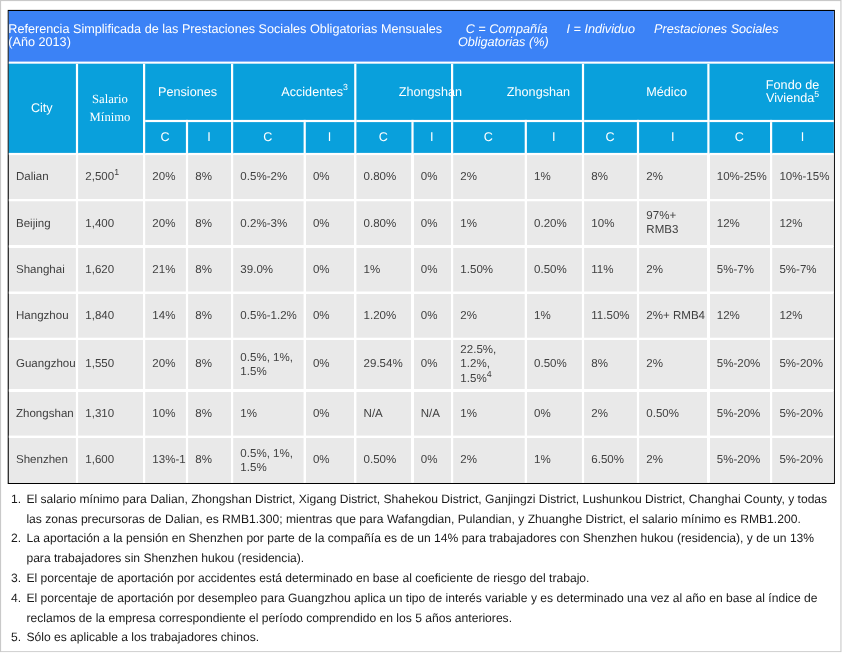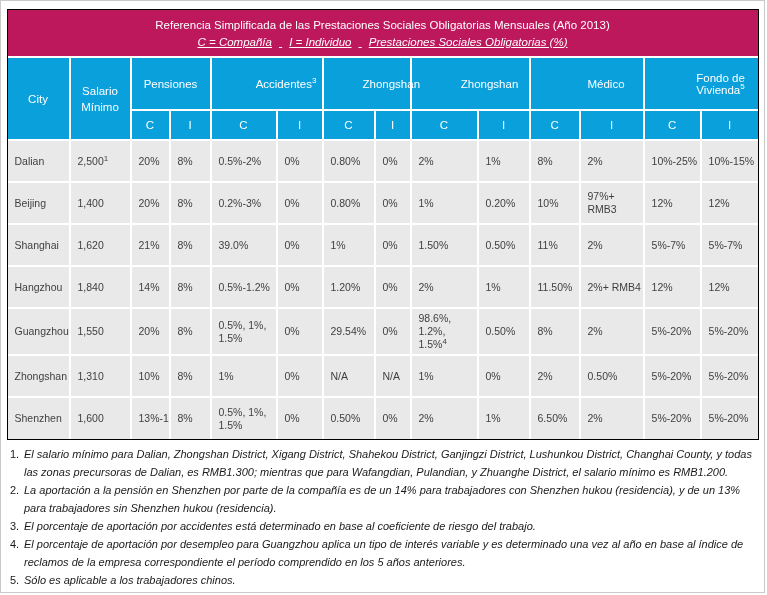--- a/index.html
+++ b/index.html
@@ -1,49 +1,49 @@
 <!DOCTYPE html>
 <html><head>
 <meta charset="utf-8">
 <style>
   * { margin:0; padding:0; box-sizing:border-box; }
   body { background:#fff; font-family:"Liberation Sans","DejaVu Sans",sans-serif; }
   .page { width:765px; height:593px; border:1px solid #c9c9c9; background:#fff; overflow:hidden; }
 
   .table-wrap { margin:8px auto 0; width:752px; border:1px solid #000; background:#fff; }
 
-  .band { background:#be185d; height:48px; display:flex; flex-direction:column;
+  .band { background:#3b82f6; height:48px; display:flex; 
           justify-content:center; align-items:center; gap:5px; border-bottom:2px solid #fff; }
   .band .t1 { color:#fff; font-size:11.5px; }
-  .band .t2 { color:#fff; font-size:11.5px; font-style:italic;text-decoration:underline; }
+  .band .t2 { color:#fff; font-size:11.5px; font-style:italic; }
   .band .t2 span { margin:0 7px; }
 
   table.soc { border-collapse:collapse; table-layout:fixed; width:750px; }
   table.soc th, table.soc td { border:2px solid #fff; font-weight:normal; }
   table.soc tr > *:first-child { border-left:0; }
   table.soc tr > *:last-child  { border-right:0; }
   thead tr:first-child > * { border-top:0; }
   tbody tr:last-child > *  { border-bottom:0; }
 
   thead th { background:#09A0DC; color:#fff; text-align:center; vertical-align:middle;
              font-size:11.5px; }
   tr.grp-row th { height:52px; }
   tr.sub-row th { height:30px; }
   th.gsep { border-left:3px solid #000;padding-left:39px; }
-  .salary-head div { line-height:16px; }
+  .salary-head div { line-height:16px;font-family:Liberation Serif, serif; }
 
   tbody td { background:#E9E9E9; color:#3F3F3F; font-size:10.5px; text-align:left;
              vertical-align:middle; height:42px; padding:3px 1px 3px 7px; line-height:13px;
              overflow:hidden; }
   sup { font-size:8px; vertical-align:super; line-height:0; }
 
   .footnotes { margin:5px 8px 0 9px; color:#1a1a1a; font-size:11px; line-height:18px; }
   .fn { display:flex; }
   .fn-num { width:14px; flex:none; }
-  .fn-text { flex:1;font-style:italic; }
+  .fn-text { flex:1; }
 </style>
 </head>
 <body>
 
 <div class="page">
 
   <div class="table-wrap">
 
     <div class="band">
       <div class="t1">Referencia Simplificada de las Prestaciones Sociales Obligatorias Mensuales (Año 2013)</div>
@@ -167,21 +167,21 @@
           </tr>
           <tr>
             <td>Guangzhou</td>
             <td>1,550</td>
             <td>20%</td>
             <td>8%</td>
             <td>0.5%, 1%, 1.5%</td>
             <td>0%</td>
             <td>29.54%</td>
             <td>0%</td>
-            <td><span>98.6%, 1.2%, 1.5%</span><sup>4</sup></td>
+            <td><span>22.5%, 1.2%, 1.5%</span><sup>4</sup></td>
             <td>0.50%</td>
             <td>8%</td>
             <td>2%</td>
             <td>5%-20%</td>
             <td>5%-20%</td>
           </tr>
           <tr>
             <td>Zhongshan</td>
             <td>1,310</td>
             <td>10%</td>

